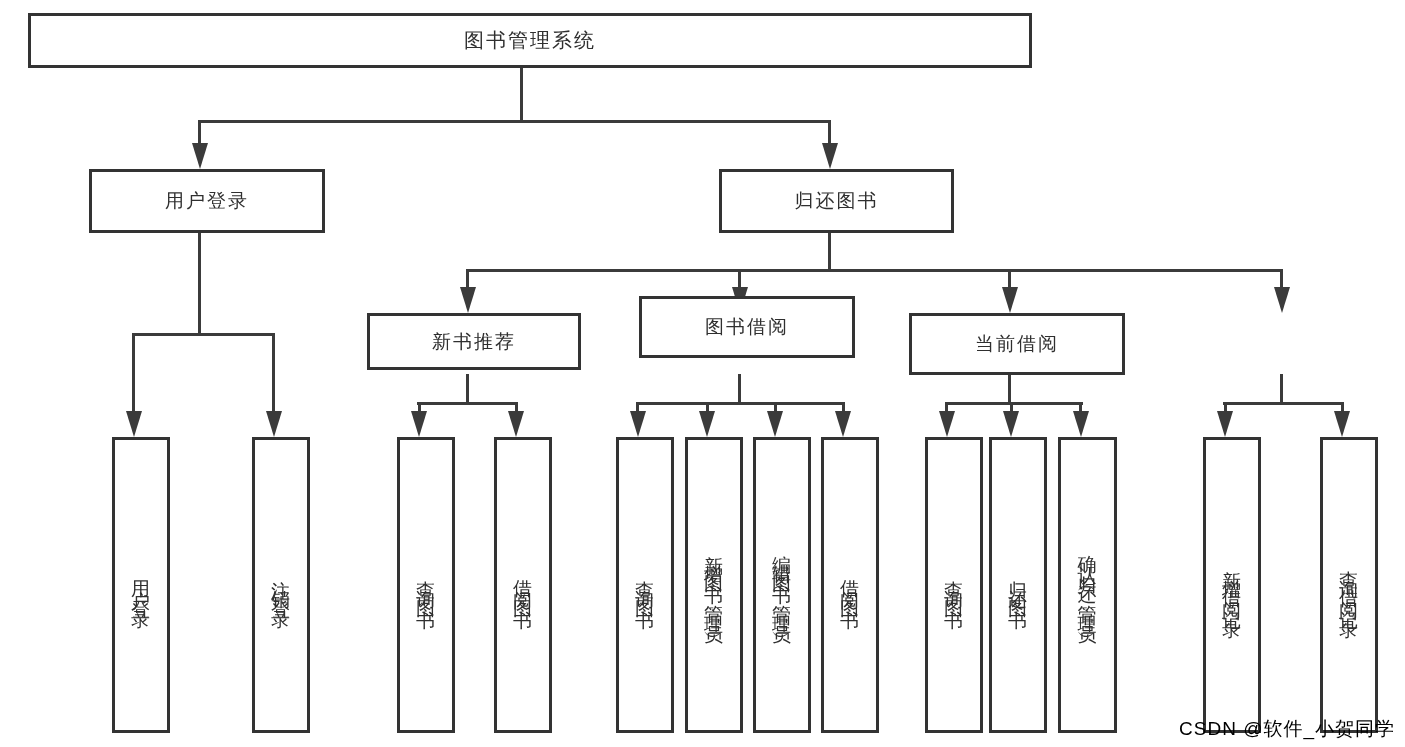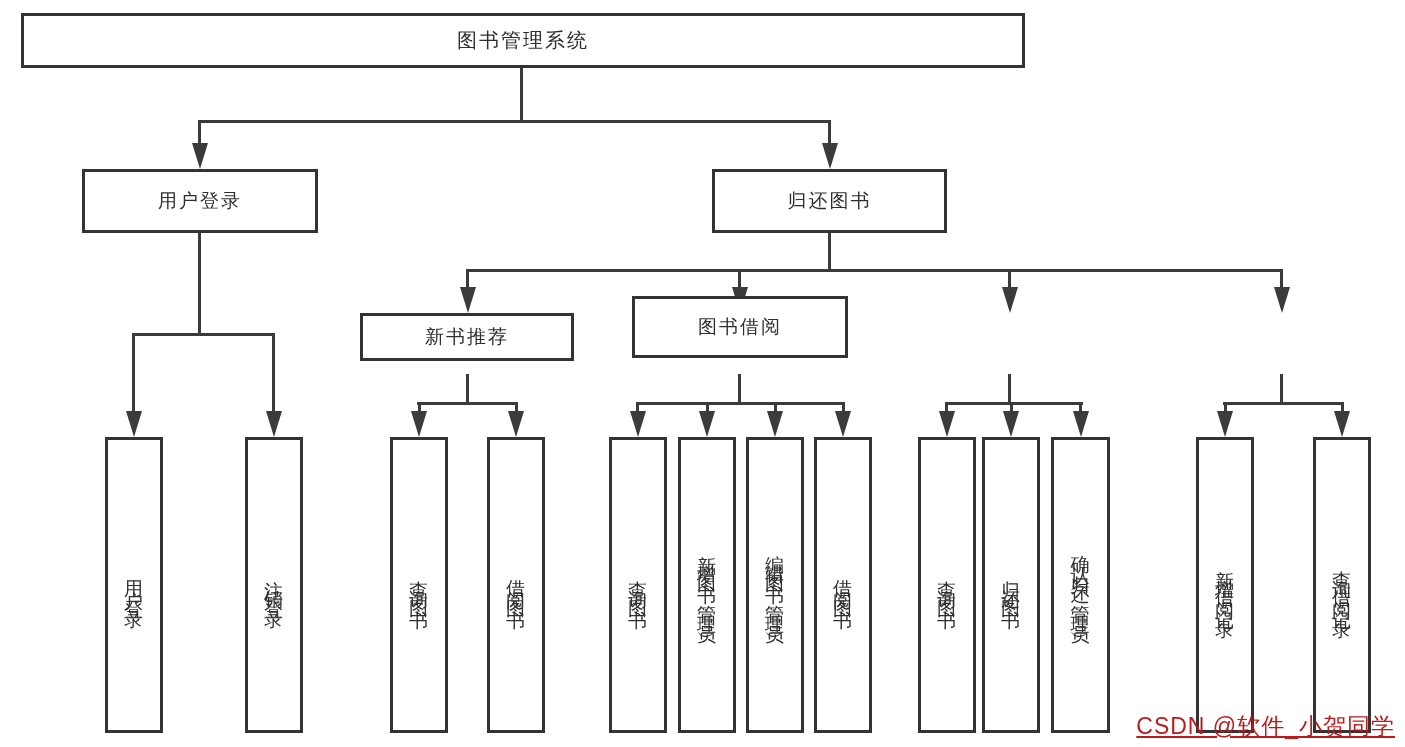--- a/index.html
+++ b/index.html
@@ -15,20 +15,21 @@
     box-sizing:border-box;
     border:3px solid #333333;
     background:#ffffff;
     display:flex;
     align-items:center;
     justify-content:center;
     color:#2f2f2f;
     font-size:19px;
     letter-spacing:2px;
     z-index:2;
+    margin-left:7px;
   }
   .box.root-box { font-size:20px; }
   .vbox span {
     writing-mode:vertical-rl;
     text-orientation:mixed;
     line-height:1;
     letter-spacing:10px;
     font-size:19px;
   }
   .line {
@@ -40,49 +41,51 @@
     position:absolute;
     width:0; height:0;
     border-left:8px solid transparent;
     border-right:8px solid transparent;
     border-top:26px solid #3b3b3b;
     z-index:1;
   }
   .watermark {
     position:absolute;
     right:10px; bottom:5px;
-    font-size:23px;
-    color:#b91c1c;
+    font-size:19px;
+    color:#000000;
     letter-spacing:1px;
     z-index:5;
     white-space:nowrap;
-    text-decoration:underline;
   }
 </style>
 </head>
 <body>
 
 <div id="stage">
 
   <div class="box root-box" style="left:21px;top:13px;width:1004px;height:55px">
     <span>图书管理系统</span>
   </div>
 
   <div class="box" style="left:82px;top:169px;width:236px;height:64px">
     <span>用户登录</span>
   </div>
   <div class="box" style="left:712px;top:169px;width:235px;height:64px">
     <span>归还图书</span>
   </div>
 
-  <div class="box" style="left:360px;top:313px;width:214px;height:48px">
+  <div class="box" style="left:360px;top:313px;width:214px;height:57px">
     <span>新书推荐</span>
   </div>
   <div class="box" style="left:632px;top:296px;width:216px;height:62px">
     <span>图书借阅</span>
+  </div>
+  <div class="box" style="left:902px;top:313px;width:216px;height:62px">
+    <span>当前借阅</span>
   </div>
 
   <div class="box vbox" style="left:105px;top:437px;width:58px;height:296px">
     <span>用户登录</span>
   </div>
   <div class="box vbox" style="left:245px;top:437px;width:58px;height:296px">
     <span>注销登录</span>
   </div>
 
   <div class="box vbox" style="left:390px;top:437px;width:58px;height:296px">

